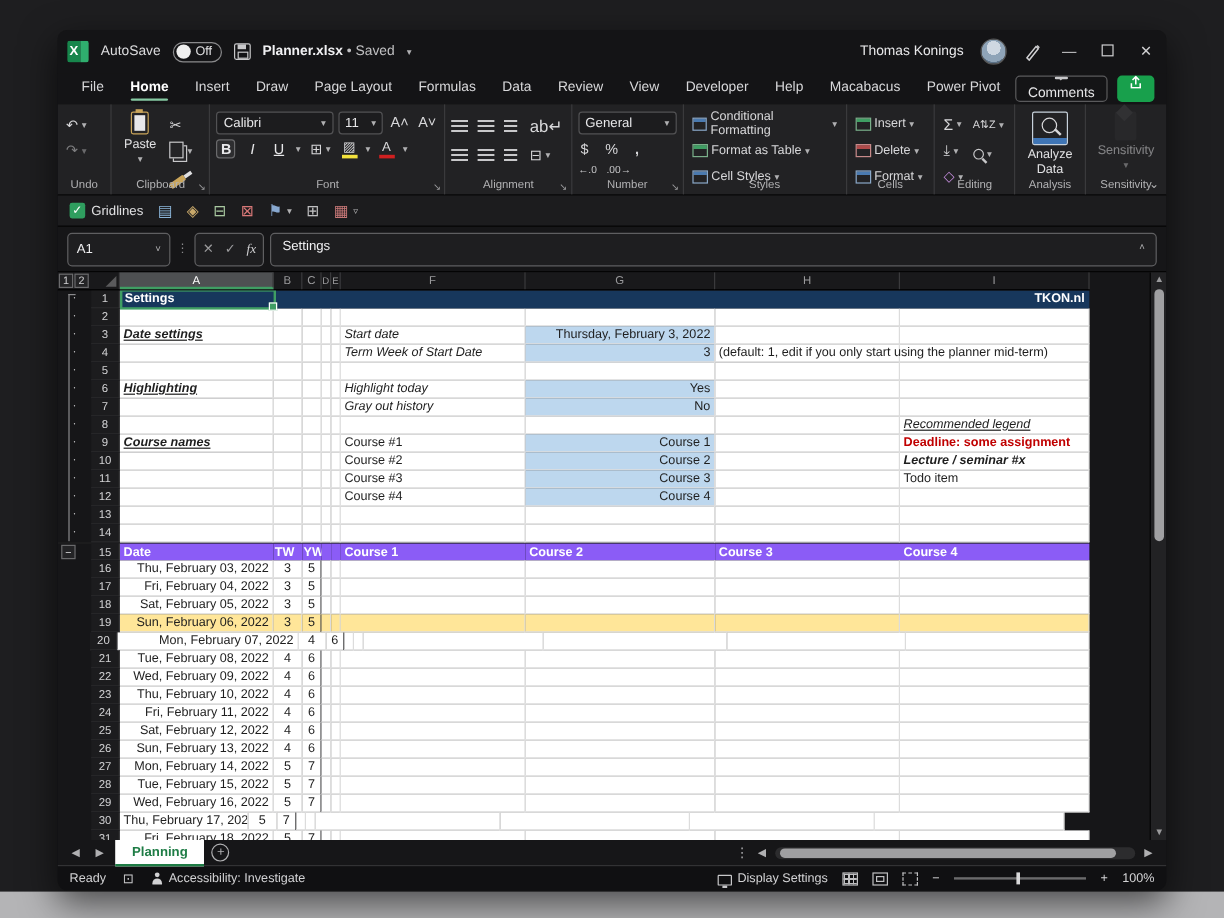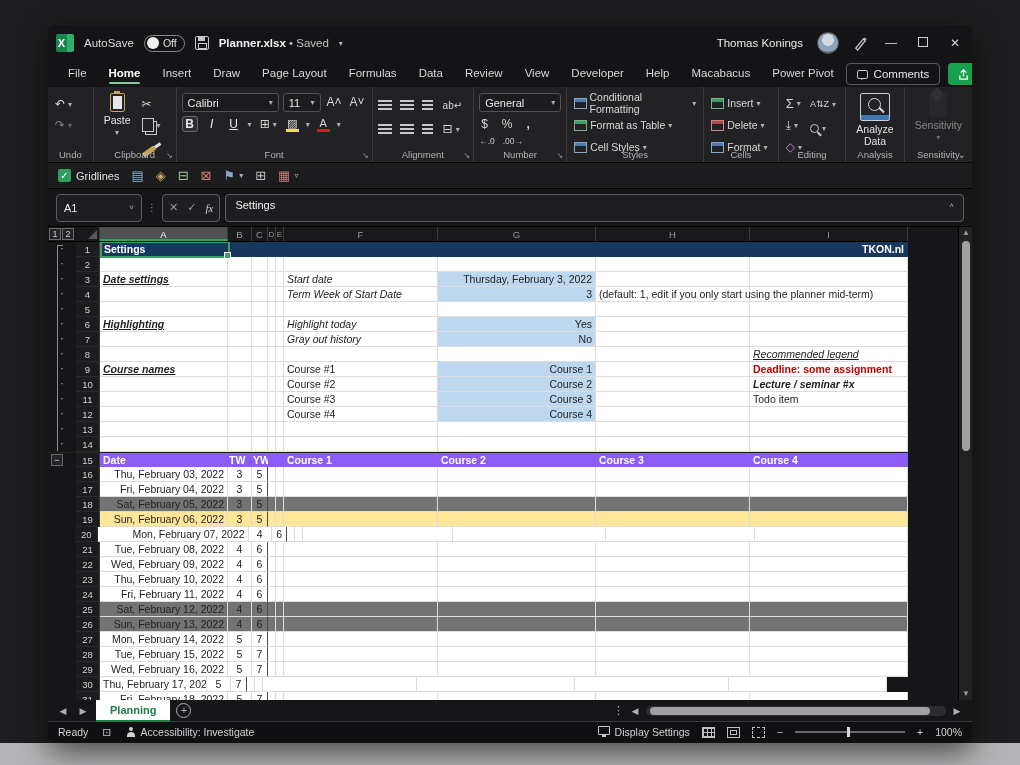--- a/index.html
+++ b/index.html
@@ -33,21 +33,21 @@
   .avatar { width:22px; height:22px; border-radius:50%; background:radial-gradient(circle at 50% 35%, #cfd8e2 0 35%, #8fa4b8 36% 70%, #5d7287 71%); border:1px solid #555; }
   .winbtn { font-size:12px; color:#d0d0d2; width:18px; text-align:center; }
   .maxbox { width:10px; height:10px; border:1.2px solid #d0d0d2; display:inline-block; }
 
   
   .tabrow { height:26px; display:flex; align-items:center; padding:0 10px; gap:2px; background:#141416; }
   .rtab { font-size:11.5px; color:#d8d8da; padding:4px 10px 6px; position:relative; white-space:nowrap; }
   .rtab.active { font-weight:bold; color:#ffffff; }
   .rtab.active:after { content:""; position:absolute; left:10px; right:10px; bottom:1px; height:2px; background:#85c9a2; border-radius:1px; }
   .tabrow-right { margin-left:auto; display:flex; gap:8px; align-items:center; }
-  .pill-btn { display:flex; align-items:center; gap:6px; border:1px solid #5a5a5c; border-radius:4px; height:22px; padding:0 10px; font-size:11.5px; color:#e6e6e8; }
+  .pill-btn { display:flex; align-items:center; gap:6px; border:1px solid #5a5a5c; border-radius:4px; height:22px; padding:0 10px; font-size:11.5px; color:#e6e6e8;flex-direction:column; }
   .share-btn { background:#18a04c; border:none; color:#fff; font-weight:bold; }
   .bubble { width:11px; height:9px; border:1.3px solid #c8c8ca; border-radius:2px; position:relative; }
   .bubble:after { content:""; position:absolute; left:2px; bottom:-4px; border:2.5px solid transparent; border-top-color:#c8c8ca; }
 
   
   .ribbon { height:76px; background:#222224; display:flex; border-bottom:1px solid #000; }
   .rgroup { position:relative; border-right:1px solid #3a3a3c; padding:6px 5px 16px; display:flex; gap:4px; align-items:flex-start; }
   .glabel { position:absolute; bottom:2px; left:0; right:0; text-align:center; font-size:9.5px; color:#b2b2b4; white-space:nowrap; }
   .launch { position:absolute; right:3px; bottom:2px; font-size:8px; color:#9a9a9c; }
   .ib { display:flex; align-items:center; gap:3px; color:#d8d8da; font-size:12px; height:18px; padding:0 2px; border-radius:3px; }
@@ -114,21 +114,21 @@
   .chc.sel { background:#4e5052; color:#fff; border-bottom:2px solid #3f9e63; }
   .rows { position:relative; height:458px; overflow:hidden; }
   .outline-line { position:absolute; left:9px; top:3px; width:6px; height:206px; border-left:1.4px solid #8a8a8c; border-top:1.4px solid #8a8a8c; }
   .xrow { display:flex; height:15px; }
   .oc { width:28px; color:#c0c0c2; font-size:10px; text-align:center; line-height:13px; position:relative; }
   .minusbtn { position:absolute; left:3px; top:1px; width:12px; height:12px; border:1px solid #6a6a6c; background:#242426; color:#e0e0e2; font-size:9px; line-height:10px; }
   .rn { width:24px; background:#1c1c1e; color:#d2d2d4; font-size:9.5px; text-align:center; line-height:15px; border-right:1px solid #3a3a3c; border-bottom:1px solid #2a2a2c; }
   .c { background:#fff; border-right:1px solid #dcdcdc; border-bottom:1px solid #dcdcdc; font-size:10.5px; color:#1e1e1e;
        line-height:14px; white-space:nowrap; padding:0 3px; overflow:hidden; }
   .c.ovf { overflow:visible; z-index:3; position:relative; }
-  .gray .c { background:#737373; }
+  .gray .c { background:#ffffff; }
   .today .c { background:#ffe699; }
   .s-heading { font-weight:bold; font-style:italic; text-decoration:underline; }
   .s-italic { font-style:italic; }
   .s-input { background:#bdd7ee !important; text-align:right; }
   .s-legend-title { font-style:italic; text-decoration:underline; }
   .s-legend-deadline { color:#c00000; font-weight:bold; }
   .s-legend-lecture { font-weight:bold; font-style:italic; }
   .banner { width:808px; background:#17375c; color:#fff; font-weight:bold; font-size:10.5px; line-height:15px;
             display:flex; justify-content:space-between; padding:0 4px; }
   .xrow.r15 { border-top:1px solid #222; }
@@ -292,21 +292,21 @@
         <div class="glabel">Font</div>
         <div class="launch">↘</div>
       </div>
 
       <div class="rgroup" style="width:118px">
         <div class="col" style="gap:6px;margin-top:3px">
           <div style="display:flex;gap:8px;align-items:center">
             <div class="bars"></div>
             <div class="bars"></div>
             <div class="bars short"></div>
-            <div class="ib" style="font-size:10px">ab↵</div>
+            <div class="ib" style="font-size:14px">ab↵</div>
           </div>
           <div style="display:flex;gap:8px;align-items:center">
             <div class="bars"></div>
             <div class="bars"></div>
             <div class="bars short"></div>
             <div class="ib">⊟ <span class="caret">▾</span></div>
           </div>
         </div>
         <div class="glabel">Alignment</div>
         <div class="launch">↘</div>
@@ -895,21 +895,21 @@
     </div>
 
     <div class="statusbar">
       <span>Ready</span>
       <span class="sb-ic">⊡</span>
       <div style="display:flex;align-items:center;gap:5px">
         <div class="person-ic"></div>
         <span>Accessibility: Investigate</span>
       </div>
       <div class="sb-right">
-        <div style="display:flex;align-items:flex-start;gap:5px">
+        <div style="display:flex;align-items:flex-end;gap:5px">
           <div class="monitor-ic"></div>
           <span>Display Settings</span>
         </div>
         <div class="viewic grid"></div>
         <div class="viewic pl"></div>
         <div class="viewic pb"></div>
         <span>−</span>
         <div class="zoom-track">
             <div class="zoom-thumb"></div>
           </div>

